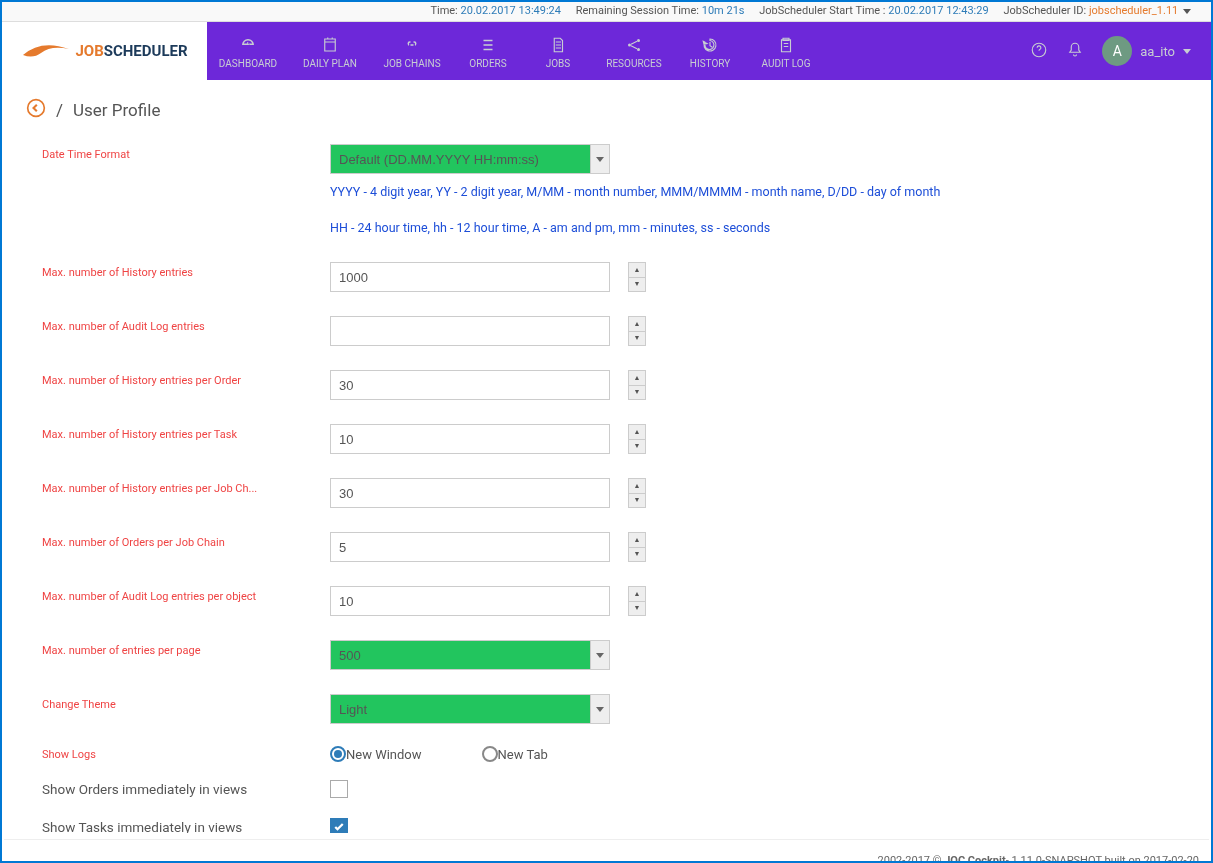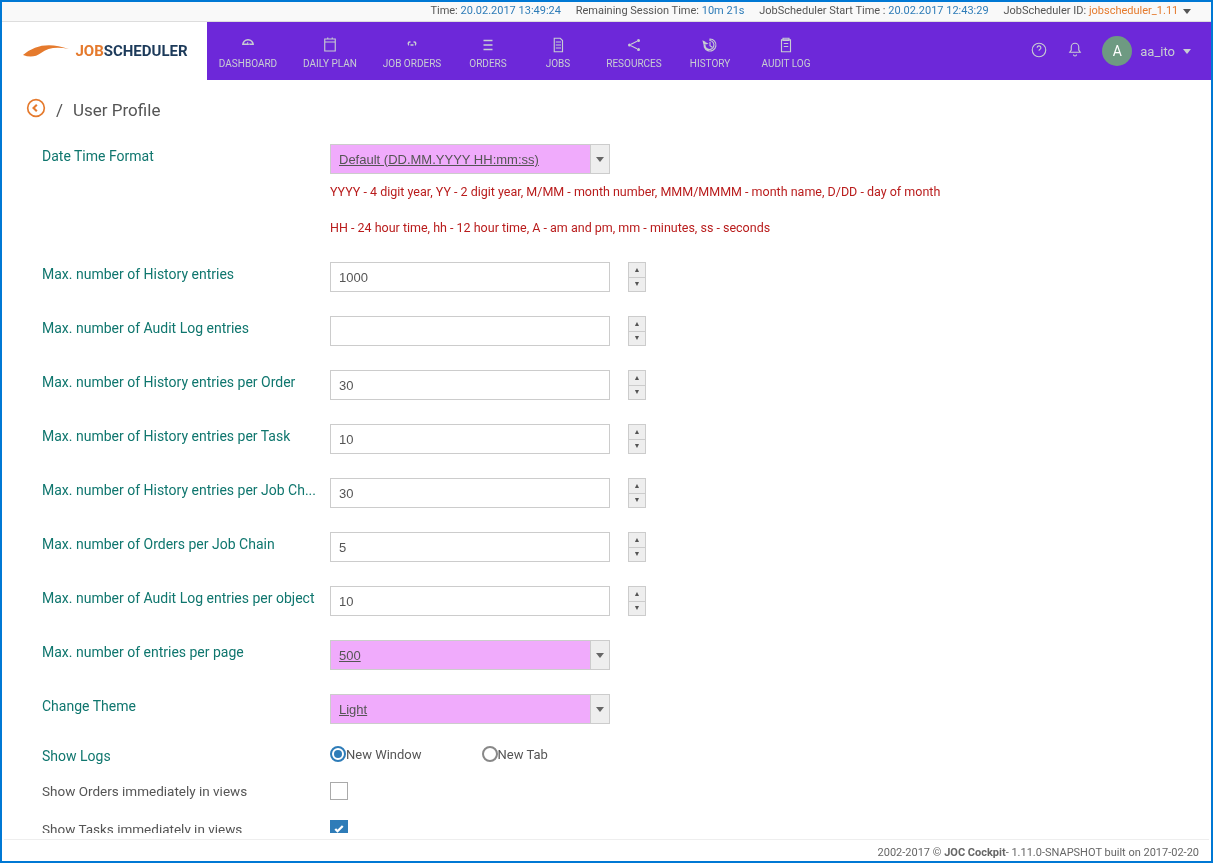--- a/index.html
+++ b/index.html
@@ -110,54 +110,54 @@
     padding: 0 0 10px 38px;
   }
   .form-row {
     display: flex;
     align-items: flex-start;
     padding: 12px 0;
   }
   .form-row .lbl {
     width: 288px;
     padding-top: 4px;
-    font-size: 14px;
-    color: #0f766e;
+    font-size: 11px;
+    color: #ef4444;
   }
   .form-row .fld { flex: 1; }
   .sel, .num {
     width: 280px;
     height: 30px;
     border: 1px solid #ccc;
     background: #fff;
     padding: 4px 8px;
     font-size: 13px;
     color: #555;
   }
-  .sel { appearance: none; background: #f0abfc; text-decoration: underline; }
+  .sel { appearance: none; background: #22c55e; }
   .sel-wrap { position: relative; width: 280px; display: inline-block; }
   .sel-wrap .caret-btn {
     position: absolute; right: 0; top: 0; width: 20px; height: 30px;
     background: #eee; border: 1px solid #ccc; border-left: 1px solid #ccc;
     display: flex; align-items: center; justify-content: center;
   }
   .sel-wrap .caret-btn::after{content:"";width:0;height:0;border-left:4px solid transparent;border-right:4px solid transparent;border-top:5px solid #666;}
   .num-wrap { position: relative; width: 316px; display: inline-block; }
   .num-wrap .spin {
     position: absolute; right: 0; top: 0; width: 18px; height: 30px;
     display: flex; flex-direction: column;
   }
   .num-wrap .spin div {
     flex: 1; border: 1px solid #ccc; background: #eee;
     display:flex;align-items:center;justify-content:center;font-size:7px;color:#555;
   }
   .num-wrap .spin div:first-child { border-bottom: none;}
   .hint {
     font-size: 12.5px;
-    color: #b91c1c;
+    color: #1d4ed8;
     line-height: 1.6;
     margin-top: 8px;
   }
   .radio-row { display: flex; gap: 60px; align-items: center; padding-top: 2px;}
   .radio-item { display: flex; align-items: center; cursor: pointer;}
   .radio-dot {
     width: 16px; height: 16px; border-radius: 50%;
     border: 2px solid #2e7cb8; position: relative;
   }
   .radio-dot.checked::after {
@@ -173,22 +173,23 @@
   .check-row { display: flex; align-items:center; padding: 10px 0;}
   .check-row .lbl { width: 288px; font-size: 13.5px; }
   .footer {
     position: absolute;
     left: 2px; right: 2px; bottom: 2px;
     height: 20px;
     background: #fff;
     border-top: 1px solid #eee;
     text-align: right;
     font-size: 11px;
-    padding: 6px 10px 0 0;
+    padding: 14px 10px 0 0;
     color: #666;
+    text-decoration: underline;
   }
   .topbar .dd-caret {
     display:inline-block;width:0;height:0;vertical-align:middle;
     border-left:4px solid transparent;border-right:4px solid transparent;border-top:5px solid #555;margin-left:2px;
   }
 </style>
 </head>
 <body>
 
 <div class="topbar">
@@ -225,21 +226,21 @@
     <div class="nav-item wider">
       <svg viewBox="0 0 24 24">
           <path d="M5 4h14v16H5zM5 8h14M9 4V2m6 2V2" stroke="#c8cdd2" fill="none" stroke-width="1.5"></path>
         </svg>
       <span>DAILY PLAN</span>
     </div>
     <div class="nav-item wider">
       <svg viewBox="0 0 24 24">
           <path d="M9 7a3 3 0 0 0 0 6h1v-2H9a1 1 0 1 1 0-2h1V7zm6 0h-1v2h1a1 1 0 1 1 0 2h-1v2h1a3 3 0 1 0 0-6zm-7 4h8v2H8z"></path>
         </svg>
-      <span>JOB ORDERS</span>
+      <span>JOB CHAINS</span>
     </div>
     <div class="nav-item">
       <svg viewBox="0 0 24 24">
           <path d="M6 6h12M6 12h12M6 18h12" stroke="#c8cdd2" stroke-width="2"></path>
         </svg>
       <span>ORDERS</span>
     </div>
     <div class="nav-item">
       <svg viewBox="0 0 24 24">
           <path d="M7 3h8l3 3v15H7z M9 8h7 M9 12h7 M9 16h7" stroke="#c8cdd2" fill="none" stroke-width="1.5"></path>

